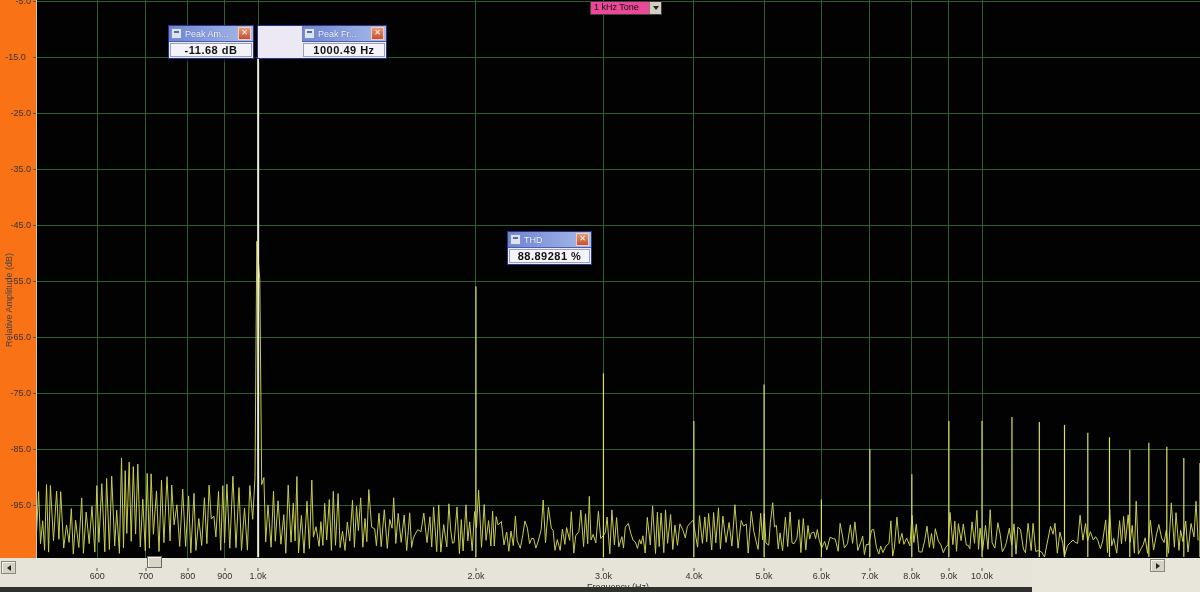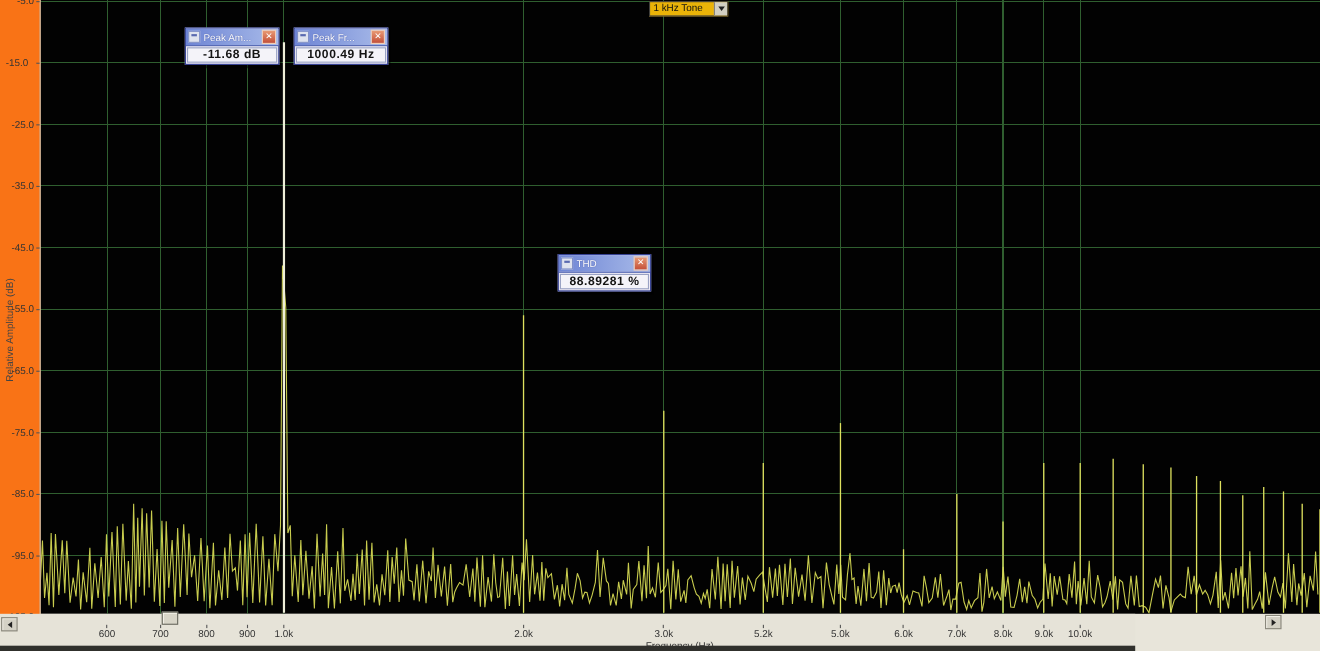--- a/index.html
+++ b/index.html
@@ -36,24 +36,24 @@
                    display:flex;align-items:center;gap:3px;padding:0 2px;border-bottom:1px solid #4a5fb0;}
   .widget-icon{width:9px;height:9px;background:#dfe3ee;border:1px solid #8090c8;flex:0 0 auto;}
   .widget-icon i{display:block;width:5px;height:2px;margin:2px auto 0;background:#5a6ab0;}
   .widget-title{flex:1;color:#fff;font-size:9px;line-height:14px;white-space:nowrap;overflow:hidden;
                 text-shadow:0 0 1px #3a4896;}
   .widget-close{width:11px;height:11px;flex:0 0 auto;background:linear-gradient(#e89a74,#c44f38);
                 border:1px solid #f3cdb4;color:#fff;font-size:8px;line-height:9px;text-align:center;cursor:pointer;}
   .widget-value{margin:1px;background:#f4f3f9;border:1px solid #9aa2c4;text-align:center;
                 font-size:11px;font-weight:bold;color:#141414;line-height:12px;letter-spacing:0.5px;}
   #w-peak-amp{left:168px;top:25px;width:84px;}
-  #w-peak-freq{left:267px;top:25px;width:84px;}
+  #w-peak-freq{left:257px;top:25px;width:84px;padding-left:44px;}
   #w-thd{left:507px;top:231px;width:83px;}
   
-  #tone-select{position:absolute;left:590px;top:1px;width:70px;height:12px;background:#eab308;
+  #tone-select{position:absolute;left:590px;top:1px;width:70px;height:12px;background:#ec4899;
                border:1px solid #403f3b;display:flex;z-index:6;cursor:pointer;}
   #tone-select .value{flex:1;font-size:9px;line-height:11px;padding-left:3px;color:#111;white-space:nowrap;overflow:hidden;}
   #tone-select .arrow-box{width:11px;background:#d2cfc2;border-left:1px solid #84817a;
                           display:flex;align-items:center;justify-content:center;}
   .tri-down{width:0;height:0;border-left:3px solid transparent;border-right:3px solid transparent;border-top:4px solid #222;}
 </style>
 </head>
 <body>
 
 <div id="app">
@@ -154,21 +154,21 @@
         <div class="x-tick-label" style="left: 187.837px;">800</div>
         <div class="x-tick" style="left: 187.837px;"></div>
         <div class="x-tick-label" style="left: 224.872px;">900</div>
         <div class="x-tick" style="left: 224.872px;"></div>
         <div class="x-tick-label" style="left: 258px;">1.0k</div>
         <div class="x-tick" style="left: 258px;"></div>
         <div class="x-tick-label" style="left: 475.946px;">2.0k</div>
         <div class="x-tick" style="left: 475.946px;"></div>
         <div class="x-tick-label" style="left: 603.436px;">3.0k</div>
         <div class="x-tick" style="left: 603.436px;"></div>
-        <div class="x-tick-label" style="left: 693.891px;">5.2k</div>
+        <div class="x-tick-label" style="left: 693.891px;">4.0k</div>
         <div class="x-tick" style="left: 693.891px;"></div>
         <div class="x-tick-label" style="left: 764.054px;">5.0k</div>
         <div class="x-tick" style="left: 764.054px;"></div>
         <div class="x-tick-label" style="left: 821.382px;">6.0k</div>
         <div class="x-tick" style="left: 821.382px;"></div>
         <div class="x-tick-label" style="left: 869.851px;">7.0k</div>
         <div class="x-tick" style="left: 869.851px;"></div>
         <div class="x-tick-label" style="left: 911.837px;">8.0k</div>
         <div class="x-tick" style="left: 911.837px;"></div>
         <div class="x-tick-label" style="left: 948.872px;">9.0k</div>

